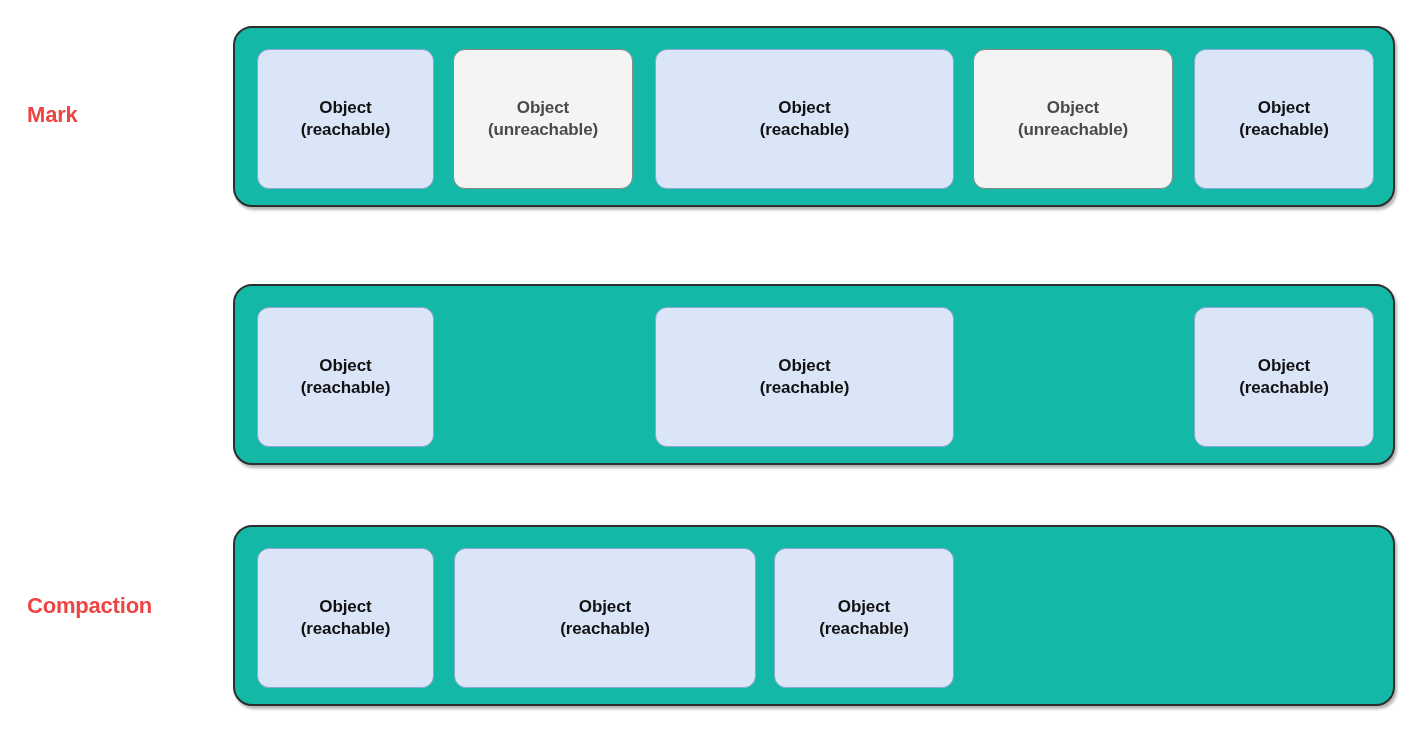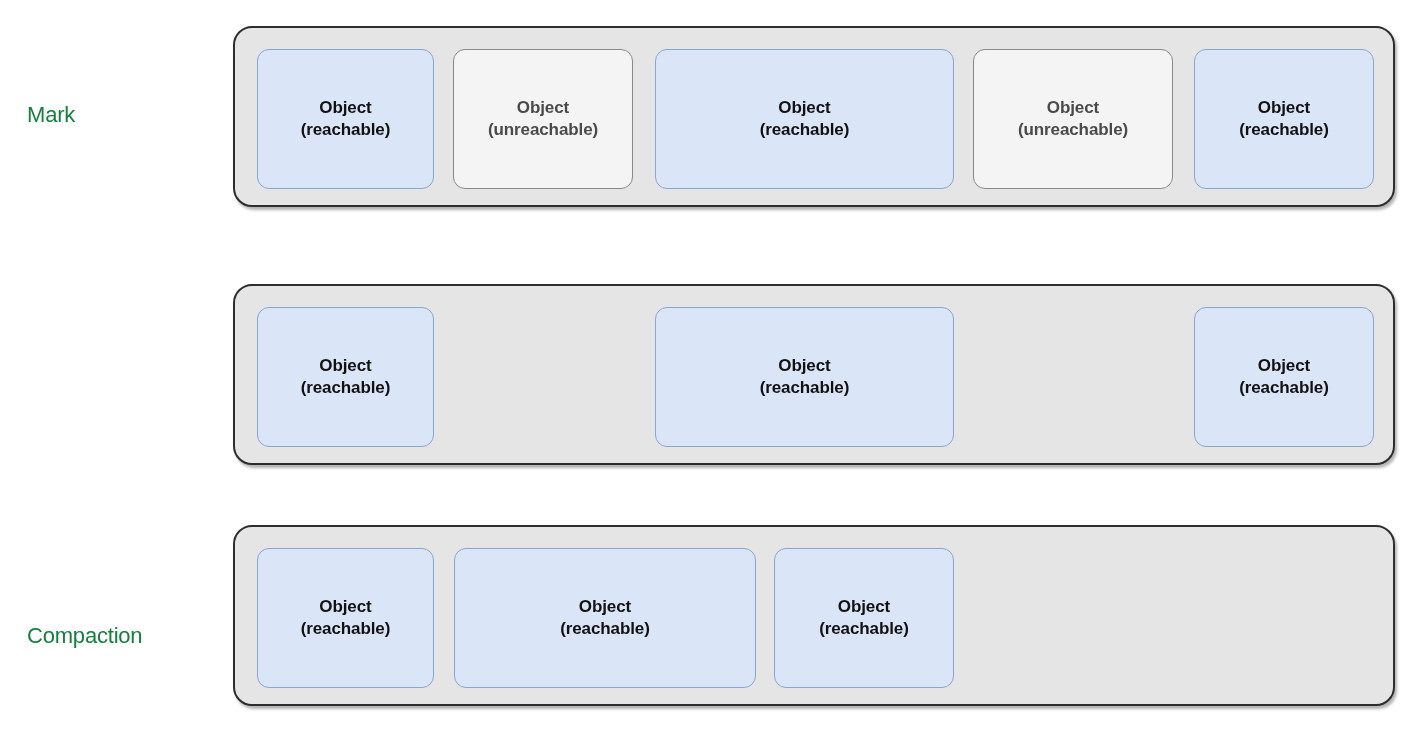--- a/index.html
+++ b/index.html
@@ -19,35 +19,35 @@
     position: absolute;
     inset: 0;
   }
 
   
   .row-label {
     position: absolute;
     left: 27px;
     width: 200px;
     font-size: 22px;
-    font-weight: normal;
-    color: #15803d;
+    font-weight: bold;
+    color: #ef4444;
     letter-spacing: -0.2px;
     white-space: nowrap;
   }
 
   
   .heap {
     position: absolute;
     left: 233px;
     width: 1162px;
     box-sizing: border-box;
     border: 2.5px solid #2e2e2e;
     border-radius: 19px;
-    background: #e5e5e5;
+    background: #14b8a6;
     box-shadow: 2px 3px 3px rgba(0, 0, 0, 0.30);
   }
 
   
   .obj {
     position: absolute;
     box-sizing: border-box;
     border-radius: 12px;
     display: flex;
     flex-direction: column;
@@ -112,21 +112,21 @@
       </div>
       <div class="obj reachable" style="left: 420px; top: 21px; width: 299px; height: 140px;">
         <span>Object</span>
         <span>(reachable)</span>
       </div>
       <div class="obj reachable" style="left: 959px; top: 21px; width: 180px; height: 140px;">
         <span>Object</span>
         <span>(reachable)</span>
       </div>
     </div>
-    <div class="row-label" style="top: 623px;">Compaction</div>
+    <div class="row-label" style="top: 593px;">Compaction</div>
     <div class="heap" style="top: 525px; height: 181px;">
       <div class="obj reachable" style="left: 22px; top: 21px; width: 177px; height: 140px;">
         <span>Object</span>
         <span>(reachable)</span>
       </div>
       <div class="obj reachable" style="left: 219px; top: 21px; width: 302px; height: 140px;">
         <span>Object</span>
         <span>(reachable)</span>
       </div>
       <div class="obj reachable" style="left: 539px; top: 21px; width: 180px; height: 140px;">

